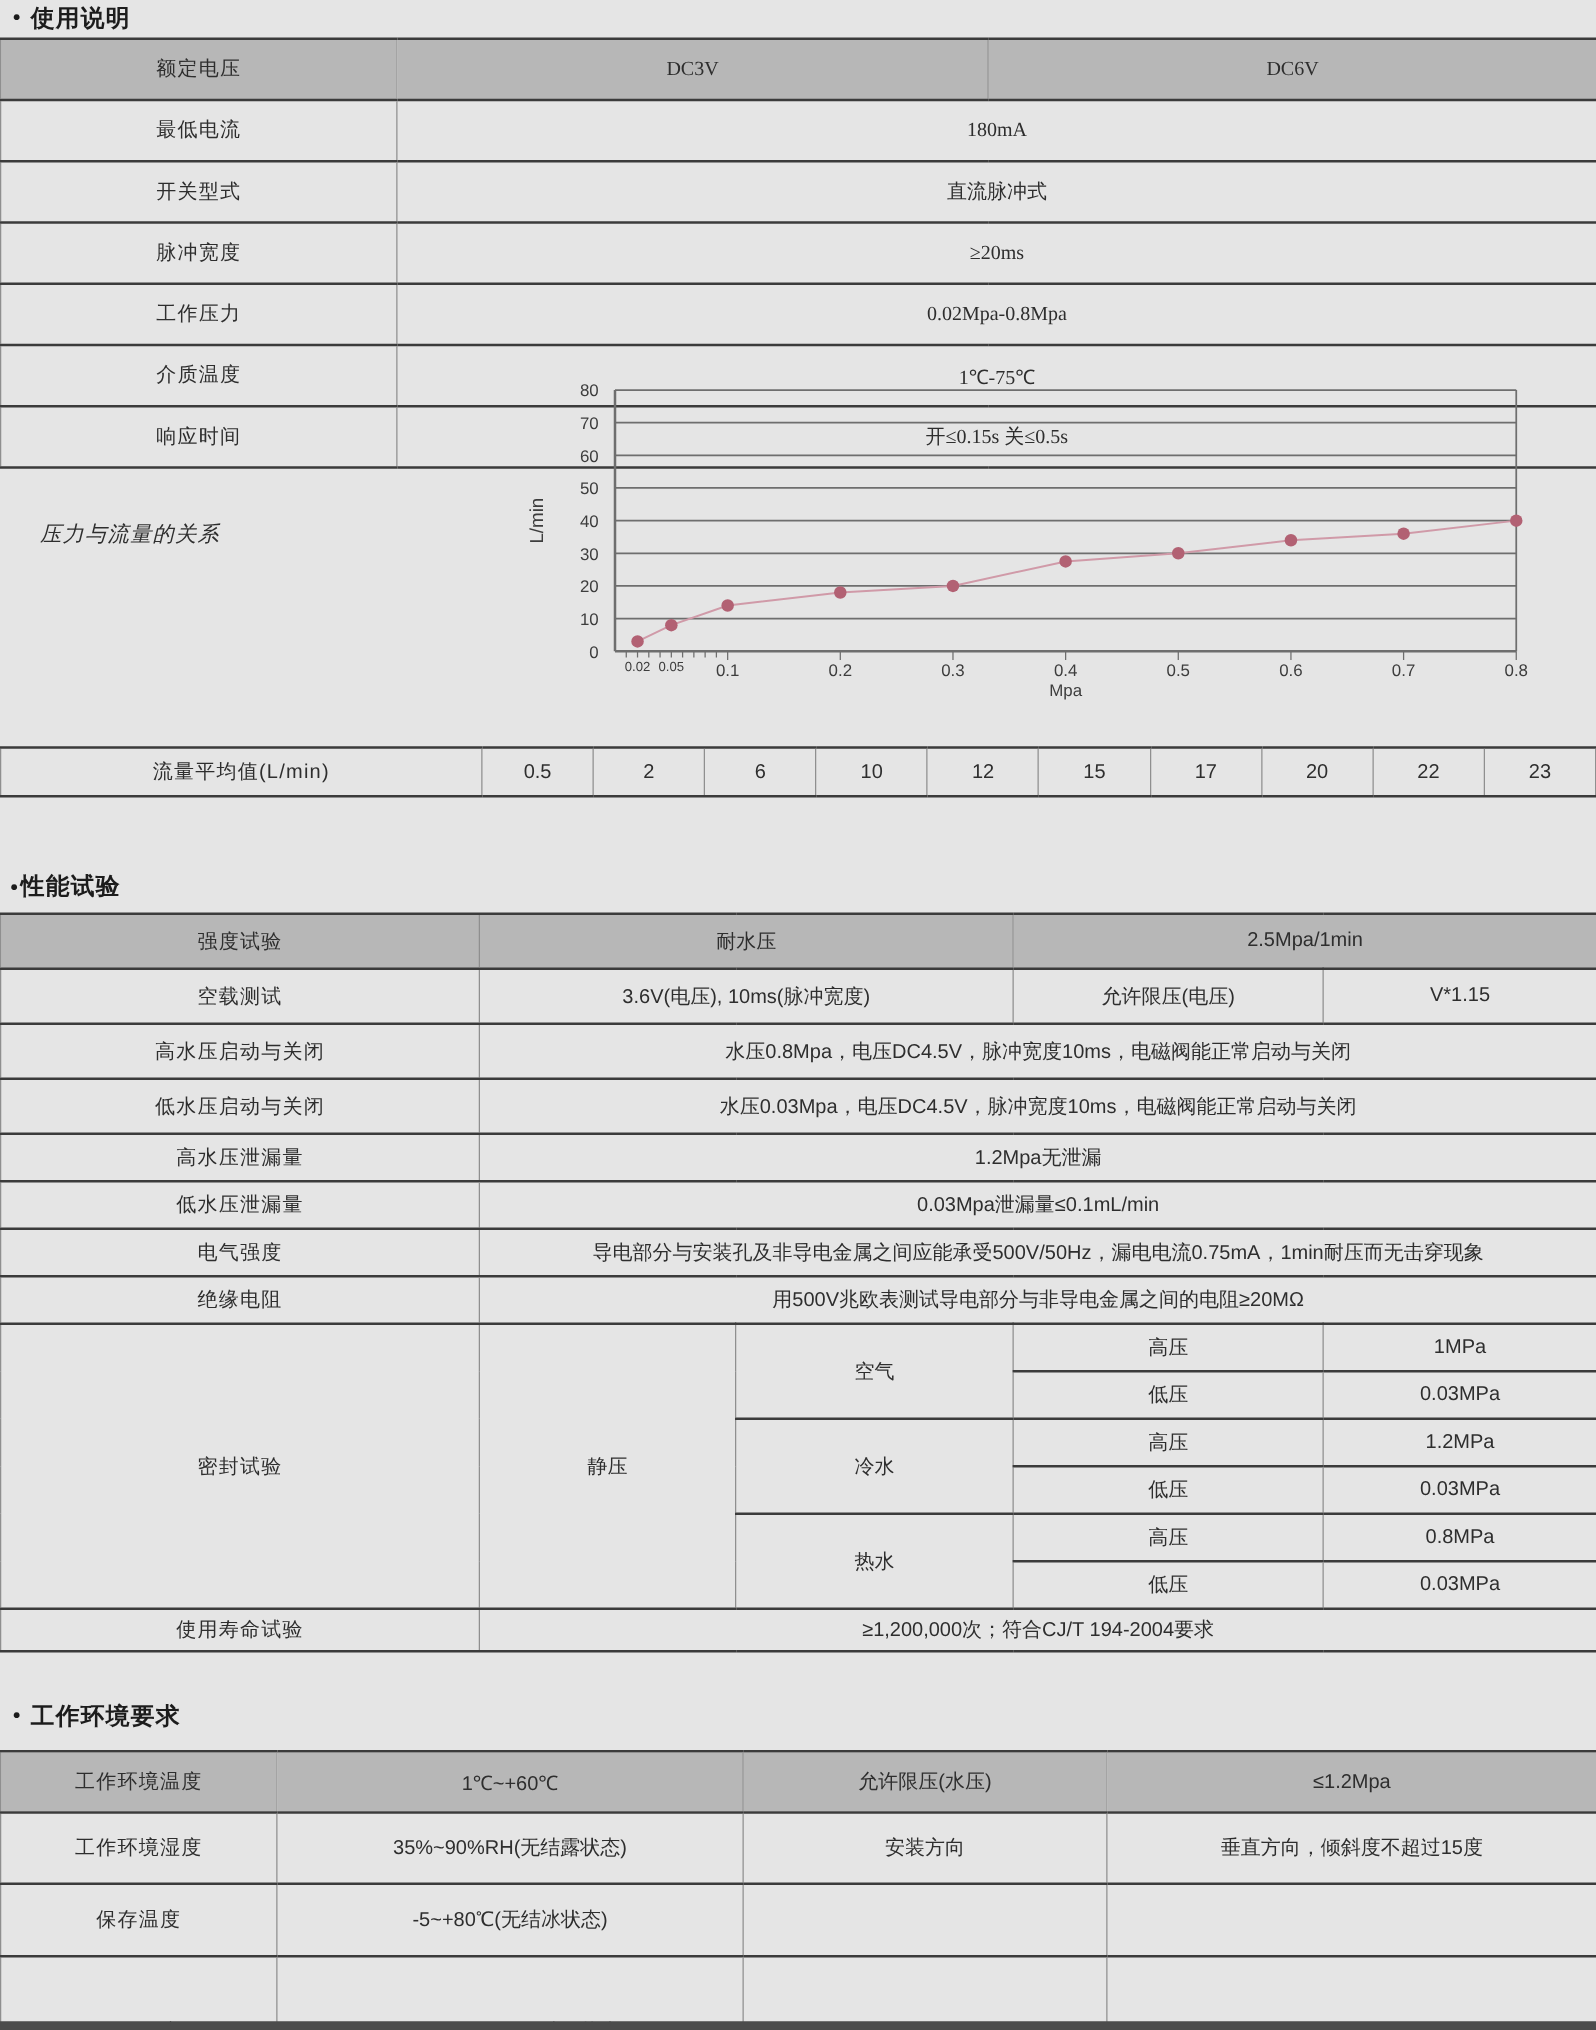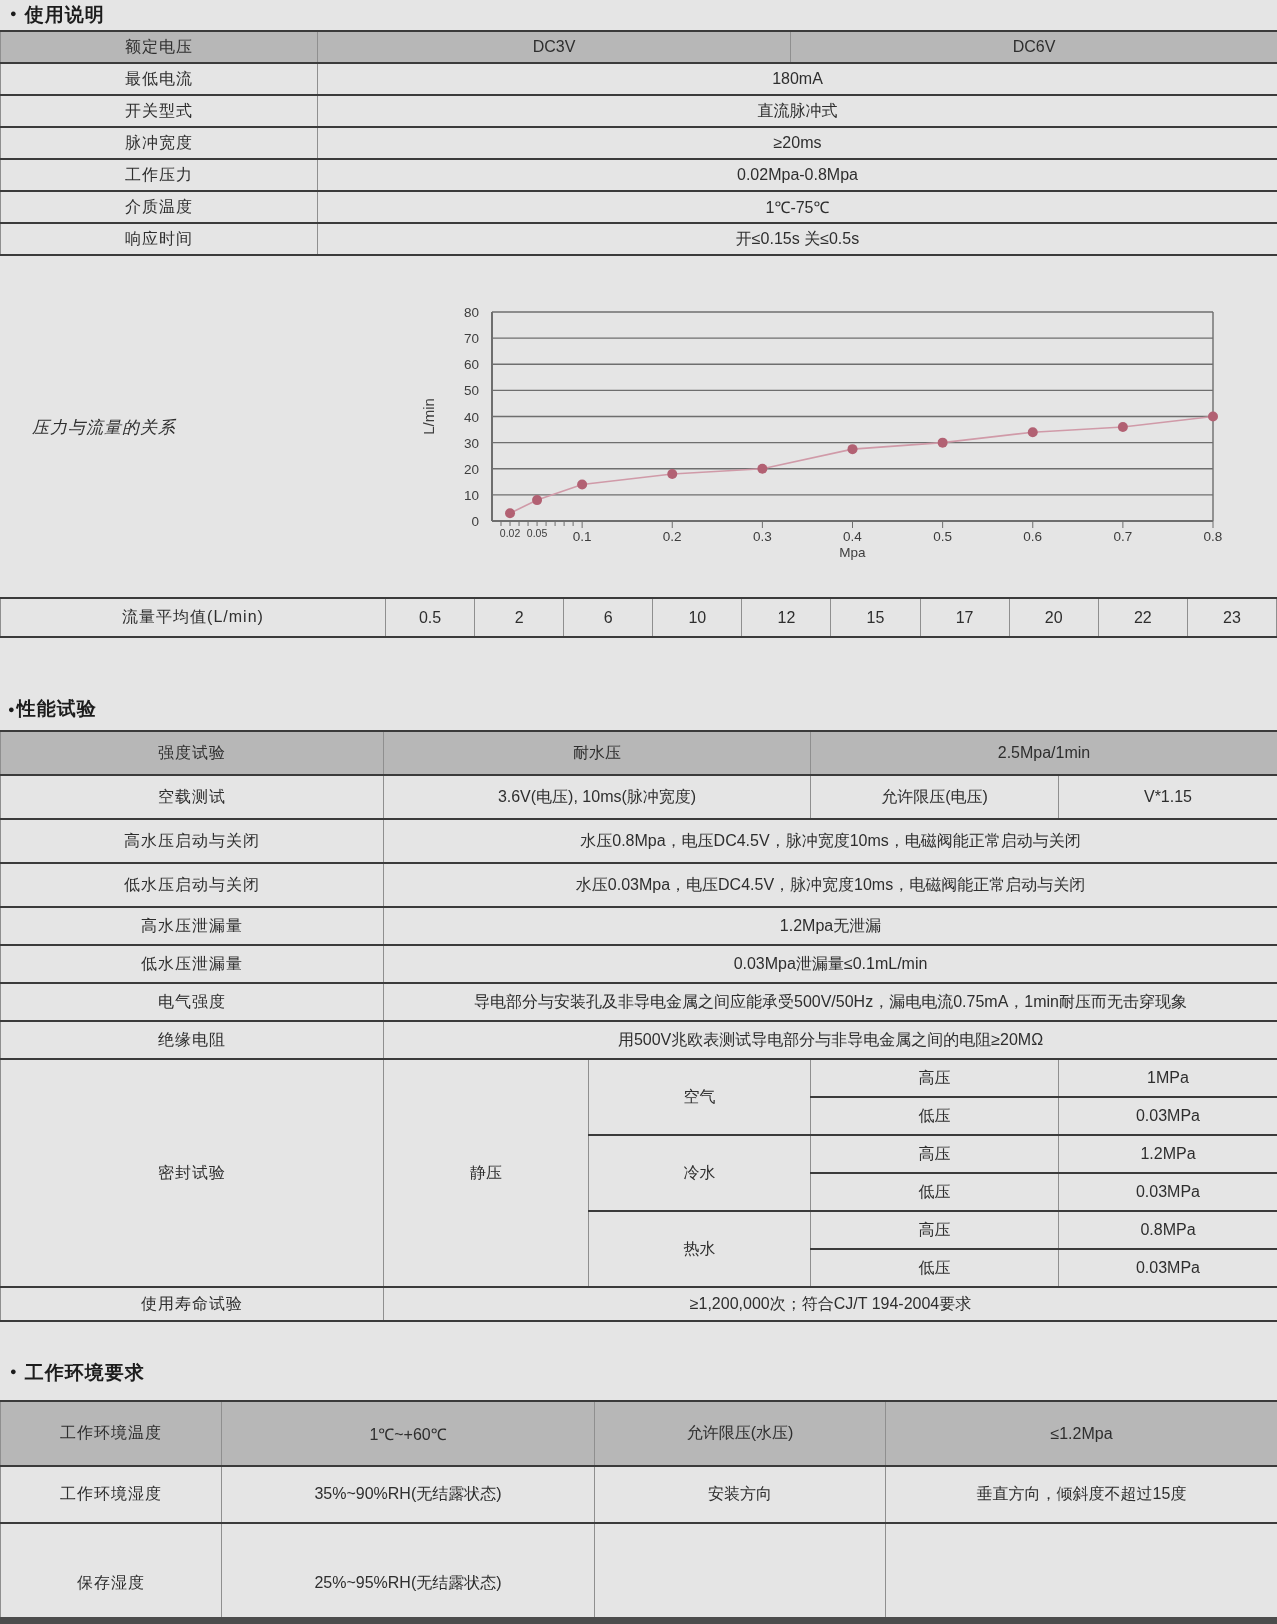--- a/index.html
+++ b/index.html
@@ -15,23 +15,23 @@
   table { position:absolute; left:0; width:1277px; border-collapse:collapse; table-layout:fixed; }
   td {
     border-top:2px solid #3b3b3b; border-bottom:2px solid #3b3b3b;
     border-left:1px solid #8f8f8f; border-right:1px solid #8f8f8f;
     text-align:center; vertical-align:middle; padding:0 4px;
     overflow:hidden; white-space:nowrap; color:#2e2e2e;
   }
   td.sub { border-top:2px solid #22c55e; }
   tr.hdr td { background:#b7b7b7; }
   .lab { letter-spacing:1px; }
-  .h32 td { height:32px; } .h39 td { height:39px; }
+  .h32 td { height:49px;font-family:Liberation Serif, serif; } .h39 td { height:39px; }
   .h44 td { height:44px; } .h38 td { height:38px; } .h46 td { height:34px; }
-  .h55 td { height:65px; } .h57 td { height:57px; } .h58 td { height:58px; } .h120 td { height:120px; }
+  .h55 td { height:49px; } .h57 td { height:57px; } .h58 td { height:58px; } .h120 td { height:120px; }
   #spec-table { top:30px; }
   #chart-svg  { position:absolute; left:0; top:295px; }
   #chart-title { position:absolute; left:32px; top:416px; font-size:17px; letter-spacing:1px;font-style:italic; }
   #flow-table { top:597px; }
   #perf-table { top:730px; }
   #env-table  { top:1400px; }
   #title1 { left:10px; top:2px; }
   #title2 { left:8px; top:696px; }
   #title3 { left:10px; top:1360px; }
   .bottom-strip { position:absolute; left:0; top:1617px; width:1277px; height:7px; background:#4c4c4c; }
@@ -265,20 +265,26 @@
       <td>1℃~+60℃</td>
       <td>允许限压(水压)</td>
       <td>≤1.2Mpa</td>
     </tr>
     <tr class="h57">
       <td class="lab">工作环境湿度</td>
       <td>35%~90%RH(无结露状态)</td>
       <td>安装方向</td>
       <td>垂直方向，倾斜度不超过15度</td>
     </tr>
+    <tr class="h58">
+      <td class="lab">保存温度</td>
+      <td>-5~+80℃(无结冰状态)</td>
+      <td></td>
+      <td></td>
+    </tr>
     <tr class="h120">
       <td class="lab">保存湿度</td>
       <td>25%~95%RH(无结露状态)</td>
       <td></td>
       <td></td>
     </tr>
   </tbody>
     </table>
 
   <div class="bottom-strip"></div>

